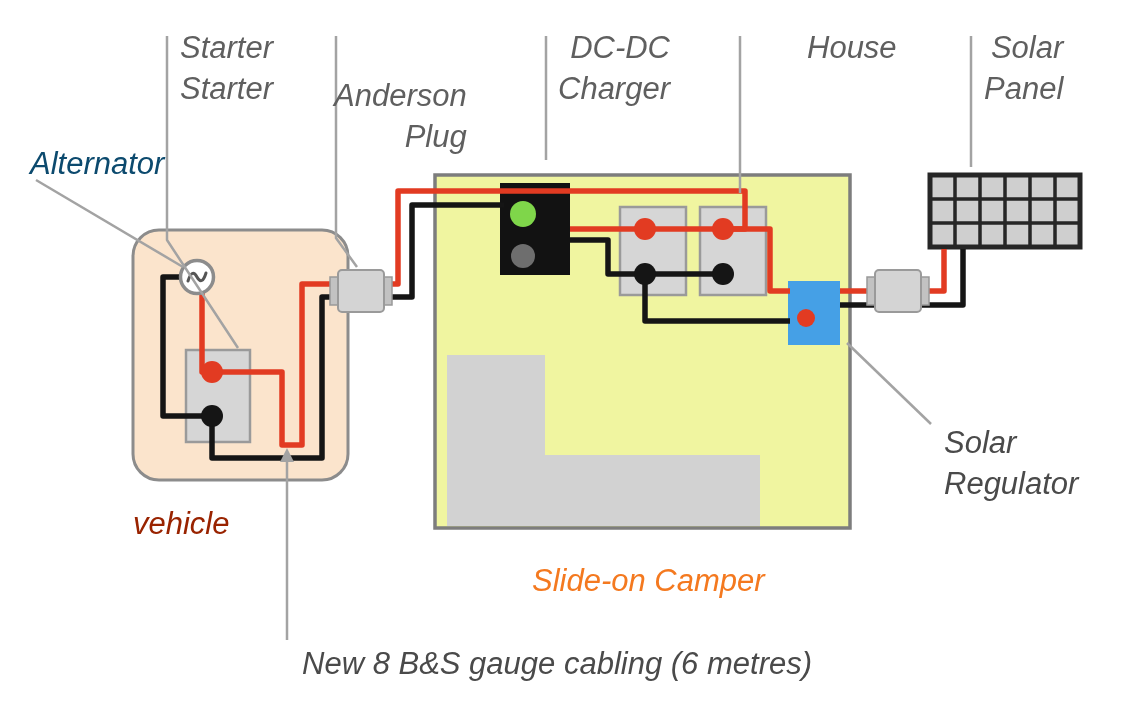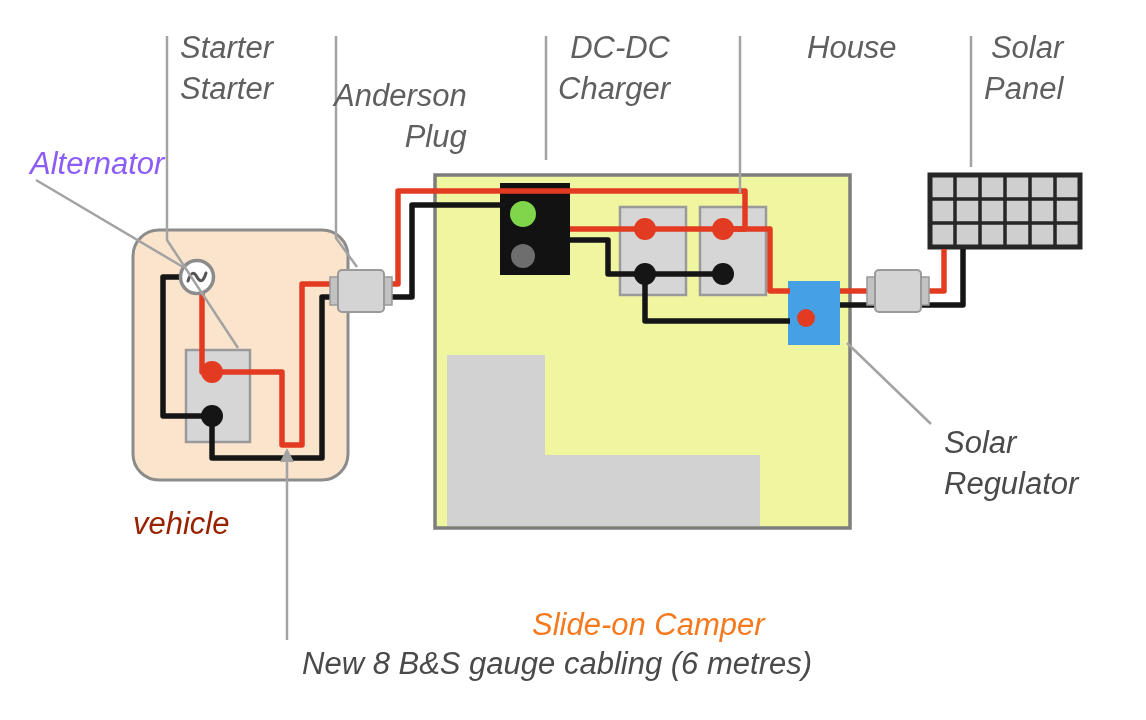--- a/index.html
+++ b/index.html
@@ -12,24 +12,24 @@
   }
   .stage svg{position:absolute;left:0;top:0;}
   .label{
     position:absolute;
     font-style:italic;
     font-size:31px;
     line-height:41px;
     white-space:nowrap;
   }
   .c-gray{color:#5f5f5f;text-align:right;}
-  .c-dark{color:#8b5cf6;}
+  .c-dark{color:#0c4a6e;}
   .c-mid{color:#4a4a4a;}
   .c-host{color:#992300;}
-  .c-camper{color:#f4791f;margin-top:44px;}
+  .c-camper{color:#f4791f;}
 </style>
 </head>
 <body>
 
 <div class="stage">
 
   <svg width="1146" height="720" viewBox="0 0 1146 720">
 
     <rect x="133" y="230" width="215" height="250" rx="26" stroke="#8c8c8c" stroke-width="3" fill="#fbe4cc"></rect>
 

